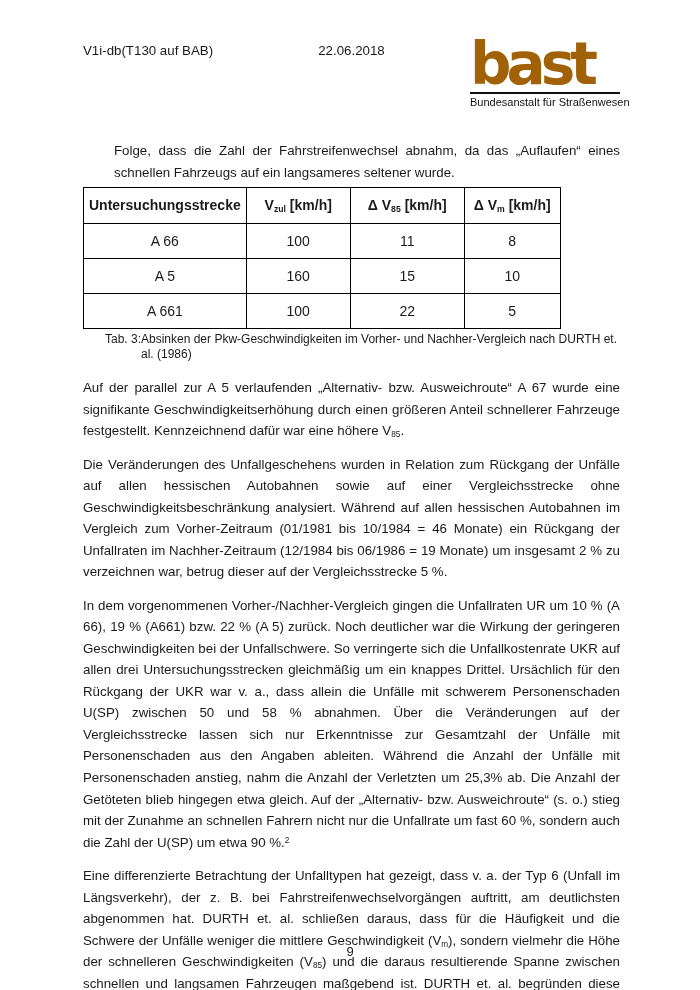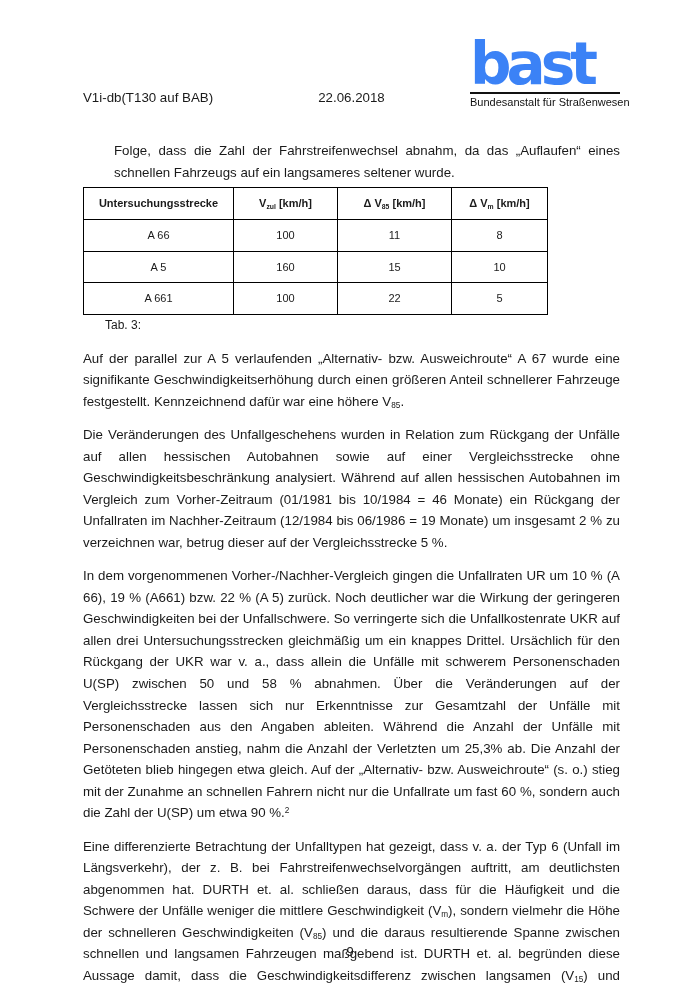--- a/index.html
+++ b/index.html
@@ -12,50 +12,49 @@
     background: #ffffff;
     padding: 40px 80px 0 83px;
     font-family: "Liberation Sans", sans-serif;
     font-size: 13.3px;
     line-height: 1.62;
     color: #1a1a1a;
     overflow: hidden;
   }
   .page-header {
     display: flex;
-    align-items: flex-end;
     margin-bottom: 32px;
   }
   .header-left, .header-center, .header-right { flex: 1; }
   .header-center { text-align: center; }
   .header-right { display: flex; justify-content: flex-end; }
   .logo-block { width: 150px; text-align: left; }
   .logo-word {
     font-family: "DejaVu Sans", sans-serif;
     font-weight: bold;
     font-size: 58px;
     line-height: 0.84;
     letter-spacing: -5px;
-    color: #3b82f6;
+    color: #a16207;
   }
   .logo-rule { border-top: 2px solid #111; margin: 3px 0 2px 0; }
   .logo-subtitle { font-size: 11px; line-height: 1.15; color: #111; white-space: nowrap; }
 
   p.body-par { text-align: justify; margin-bottom: 12px; }
   p.body-par.tight { margin-bottom: 4px; margin-left: 31px; }
 
   table.data-table {
     border-collapse: collapse;
     table-layout: fixed;
     margin: 4px 0 3px 0;
   }
   table.data-table th, table.data-table td {
     border: 1px solid #000;
     text-align: center;
-    font-size: 11px;
+    font-size: 14px;
     line-height: 1.15;
     padding: 9px 5px;
     font-weight: normal;
   }
   table.data-table th { font-weight: bold; }
 
   .caption { display: flex; font-size: 12px; line-height: 1.3; margin: 3px 0 14px 0; }
   .caption-label { flex: none; width: 58px; text-align: right; }
 
   sub { font-size: 0.62em; line-height: 0; vertical-align: -0.25em; }
@@ -120,20 +119,21 @@
         <td>A 661</td>
         <td>100</td>
         <td>22</td>
         <td>5</td>
       </tr>
     </tbody>
   </table>
 
   <div class="caption">
     <span class="caption-label">Tab. 3:</span>
+    <span class="caption-text">Absinken der Pkw-Geschwindigkeiten im Vorher- und Nachher-Vergleich nach DURTH et. al. (1986)</span>
   </div>
 
   <p class="body-par"><span>Auf der parallel zur A 5 verlaufenden „Alternativ- bzw. Ausweichroute“ A 67 wurde eine signifikante Geschwindigkeitserhöhung durch einen größeren Anteil schnellerer Fahrzeuge festgestellt. Kennzeichnend dafür war eine höhere V</span><sub>85</sub><span>.</span></p>
 
   <p class="body-par">Die Veränderungen des Unfallgeschehens wurden in Relation zum Rückgang der Unfälle auf allen hessischen Autobahnen sowie auf einer Vergleichsstrecke ohne Geschwindigkeitsbeschränkung analysiert. Während auf allen hessischen Autobahnen im Vergleich zum Vorher-Zeitraum (01/1981 bis 10/1984 = 46 Monate) ein Rückgang der Unfallraten im Nachher-Zeitraum (12/1984 bis 06/1986 = 19 Monate) um insgesamt 2 % zu verzeichnen war, betrug dieser auf der Vergleichsstrecke 5 %.</p>
 
   <p class="body-par"><span>In dem vorgenommenen Vorher-/Nachher-Vergleich gingen die Unfallraten UR um 10 % (A 66), 19 % (A661) bzw. 22 % (A 5) zurück. Noch deutlicher war die Wirkung der geringeren Geschwindigkeiten bei der Unfallschwere. So verringerte sich die Unfallkostenrate UKR auf allen drei Untersuchungsstrecken gleichmäßig um ein knappes Drittel. Ursächlich für den Rückgang der UKR war v. a., dass allein die Unfälle mit schwerem Personenschaden U(SP) zwischen 50 und 58 % abnahmen. Über die Veränderungen auf der Vergleichsstrecke lassen sich nur Erkenntnisse zur Gesamtzahl der Unfälle mit Personenschaden aus den Angaben ableiten. Während die Anzahl der Unfälle mit Personenschaden anstieg, nahm die Anzahl der Verletzten um 25,3% ab. Die Anzahl der Getöteten blieb hingegen etwa gleich. Auf der „Alternativ- bzw. Ausweichroute“ (s. o.) stieg mit der Zunahme an schnellen Fahrern nicht nur die Unfallrate um fast 60 %, sondern auch die Zahl der U(SP) um etwa 90 %.</span><sup>2</sup></p>
 
   <p class="body-par"><span>Eine differenzierte Betrachtung der Unfalltypen hat gezeigt, dass v. a. der Typ 6 (Unfall im Längsverkehr), der z. B. bei Fahrstreifenwechselvorgängen auftritt, am deutlichsten abgenommen hat. DURTH et. al. schließen daraus, dass für die Häufigkeit und die Schwere der Unfälle weniger die mittlere Geschwindigkeit (V</span><sub>m</sub><span>), sondern vielmehr die Höhe der schnelleren Geschwindigkeiten (V</span><sub>85</sub><span>) und die daraus resultierende Spanne zwischen schnellen und langsamen Fahrzeugen maßgebend ist. DURTH et. al. begründen diese Aussage damit, dass die Geschwindigkeitsdifferenz zwischen langsamen (V</span><sub>15</sub><span>) und schnellen Fahrern (V</span><sub>85</sub><span>) um bis zu 20 bis 30 % abgenommen hat und sich somit ungefähr in der Größenordnung der Abnahme der Unfallkennziffern (10-22 %) bewegt.</span></p>
 

